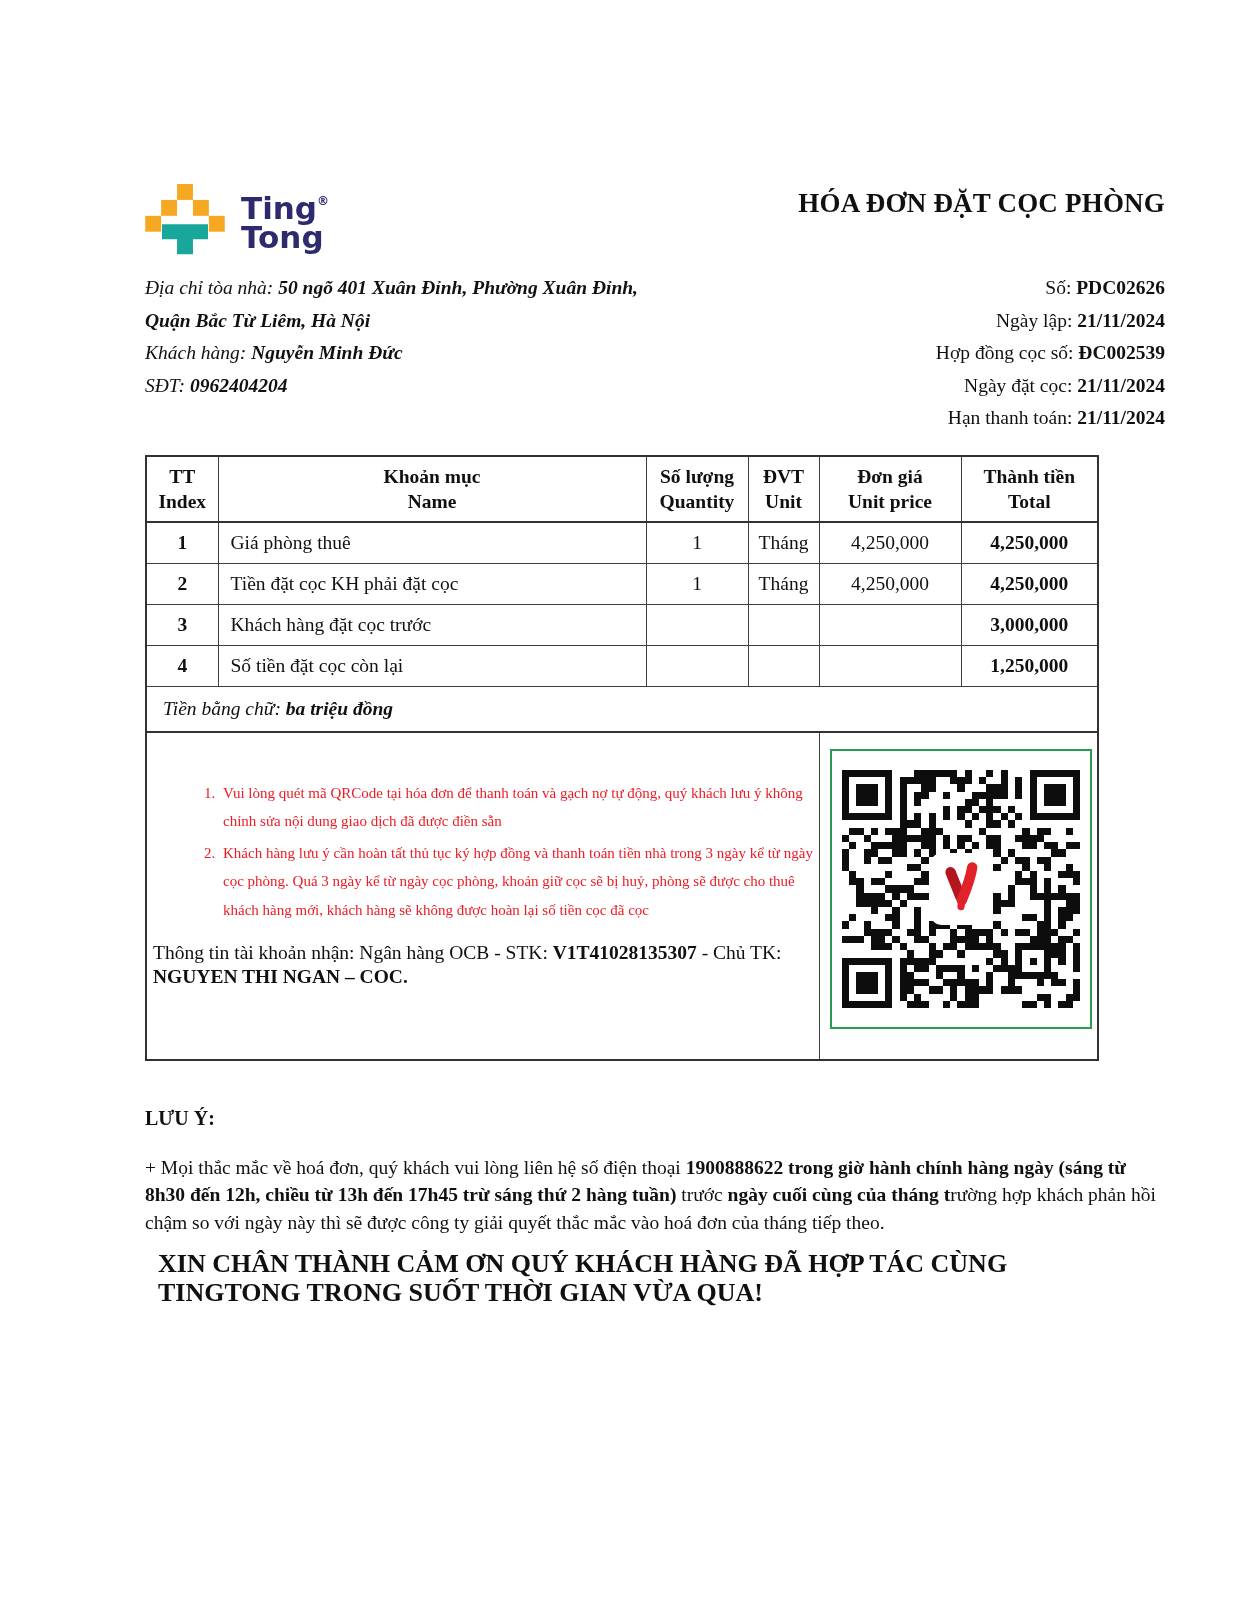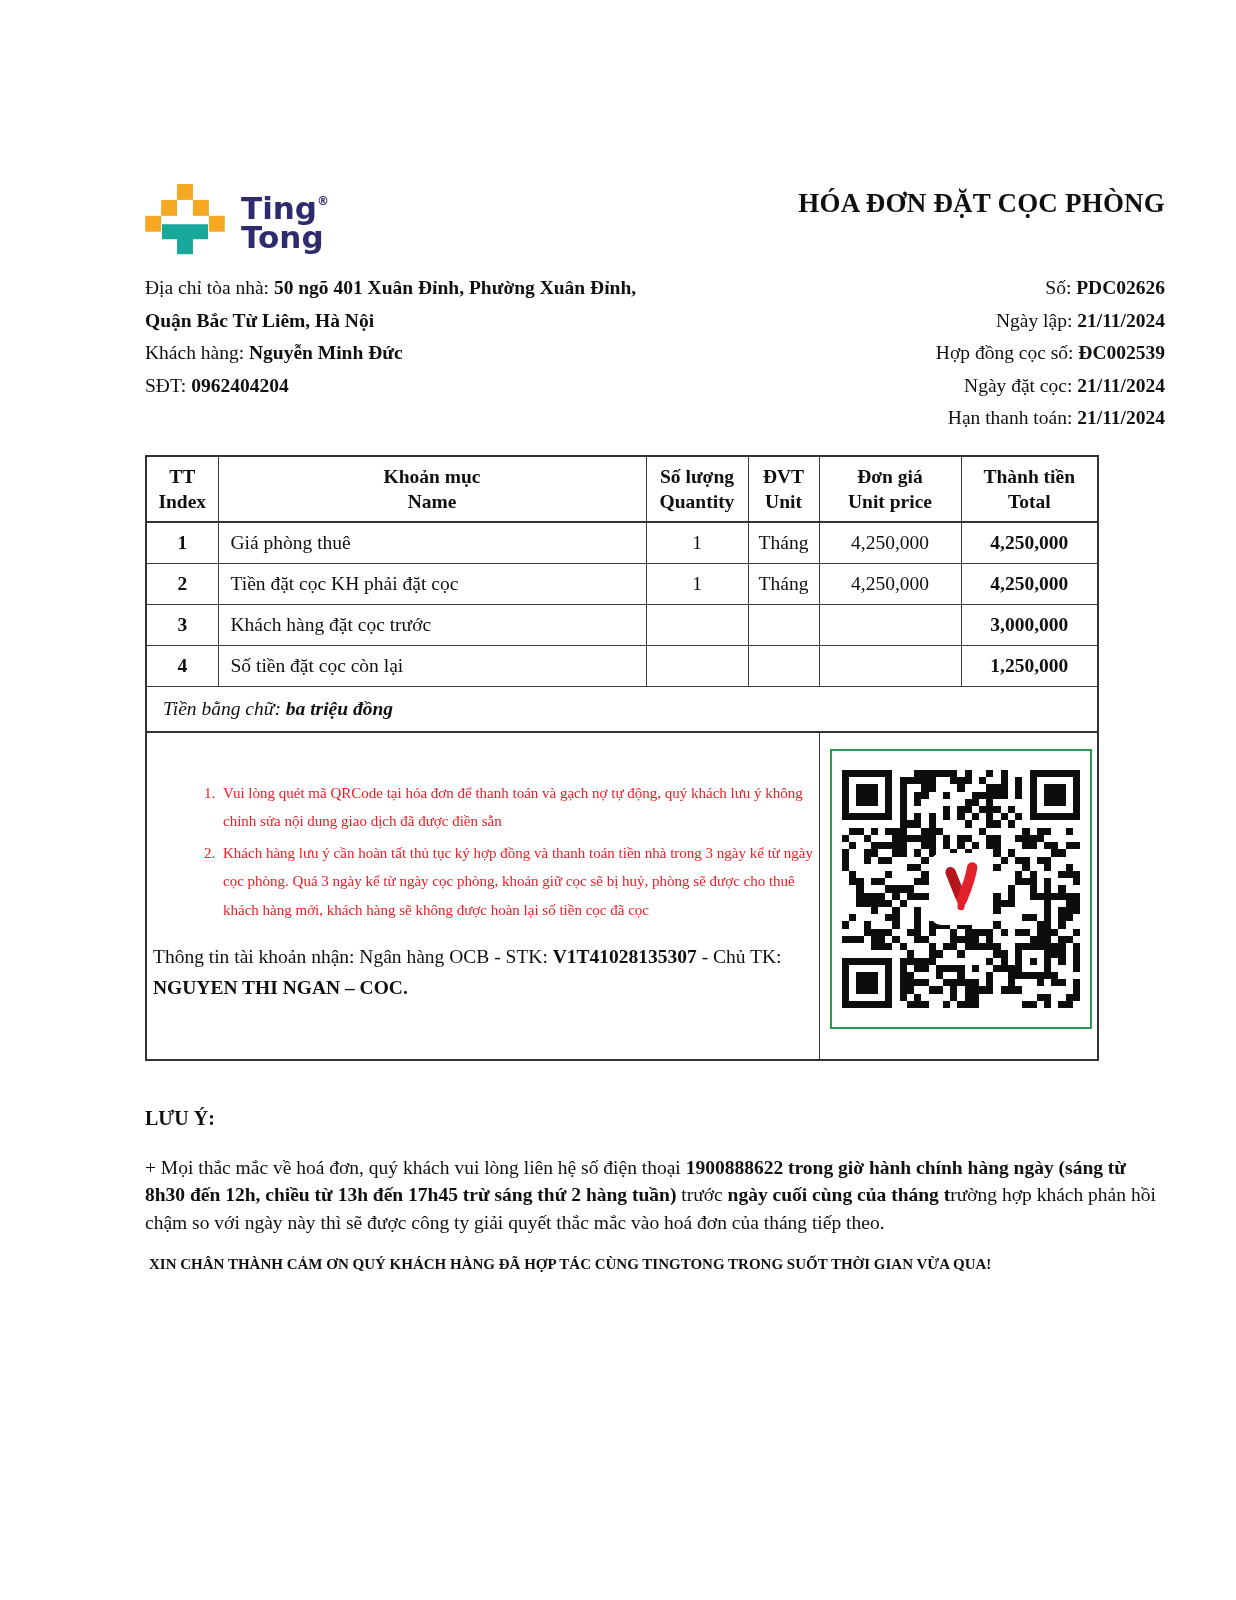--- a/index.html
+++ b/index.html
@@ -17,58 +17,58 @@
   .logo-icon{width:80px;height:72px;margin-top:4px;}
   .logo-text{
     font-family:"DejaVu Sans","Liberation Sans",sans-serif;font-weight:bold;
     color:#2d2a6e;font-size:31px;line-height:29px;margin-top:7px;
   }
   .reg{font-size:12px;vertical-align:14px;font-weight:bold;}
   .title{font-size:27px;font-weight:bold;margin:8px 0 12px;white-space:nowrap;letter-spacing:.2px;}
 
   
   .info{display:flex;justify-content:space-between;margin-top:16px;font-size:19.5px;line-height:32.5px;}
-  .info-left{width:512px;}
+  .info-left{width:512px;font-style:italic;}
   .info-right{text-align:right;}
   .info p{margin:0;}
 
   
   table{border-collapse:collapse;width:952px;margin-top:20px;table-layout:fixed;border:2.5px solid #323232;}
   th,td{border:1.5px solid #3e3e3e;}
   thead th{font-size:19.5px;padding:4px 2px;height:56px;line-height:25px;border-bottom:2px solid #323232;}
   tbody td{height:38px;font-size:19.5px;}
   td.c{text-align:center;}
   td.tt{text-align:center;font-weight:bold;}
   td.name{padding-left:12px;}
   td.total{font-weight:bold;text-align:center;}
   tr.words td{height:42px;font-style:italic;padding-left:16px;border-bottom:2px solid #323232;}
   tr.words b{font-style:italic;}
 
   
   tr.box-row td{height:326px;vertical-align:top;padding:0;}
   .red-notes{color:#ec1b24;font-size:15px;line-height:28.5px;margin:46px 2px 17px 0;padding-left:72px;}
   .red-notes li{padding-left:4px;margin-bottom:3px;}
-  .bank{font-size:19.5px;line-height:31px;margin:16px 12px 0 6px;}
+  .bank{font-size:19.5px;line-height:24px;margin:16px 12px 0 6px;}
   .qr-frame{
     margin:16px 0 0 10px;width:258px;height:276px;border:2px solid #2a9b53;
     background:#fff;display:flex;align-items:center;justify-content:center;
   }
   .qr-box{position:relative;width:238px;height:238px;}
   .qr-box svg.code{display:block;}
   .qr-logo{
     position:absolute;left:50%;top:50%;transform:translate(-50%,-50%);
     width:60px;height:72px;background:#fff;border-radius:10px;
     display:flex;align-items:center;justify-content:center;
   }
 
   
   .footer{margin-top:46px;}
   .luu-y{font-size:20px;font-weight:bold;margin:0;}
   .para{font-size:19.5px;line-height:27.5px;margin:24px 0 0;}
-  .thanks{font-size:15px;font-weight:bold;line-height:28.5px;margin:14px 4px 0;}
+  .thanks{font-size:26px;font-weight:bold;line-height:28.5px;margin:14px 13px 0;}
 </style>
 </head>
 <body>
 
 <div class="content">
 
   <div class="header">
     <div class="logo">
       <svg class="logo-icon" viewBox="0 0 95 86" aria-hidden="true">
         <rect x="38" y="0" width="19" height="19" fill="#F7A823"></rect>

